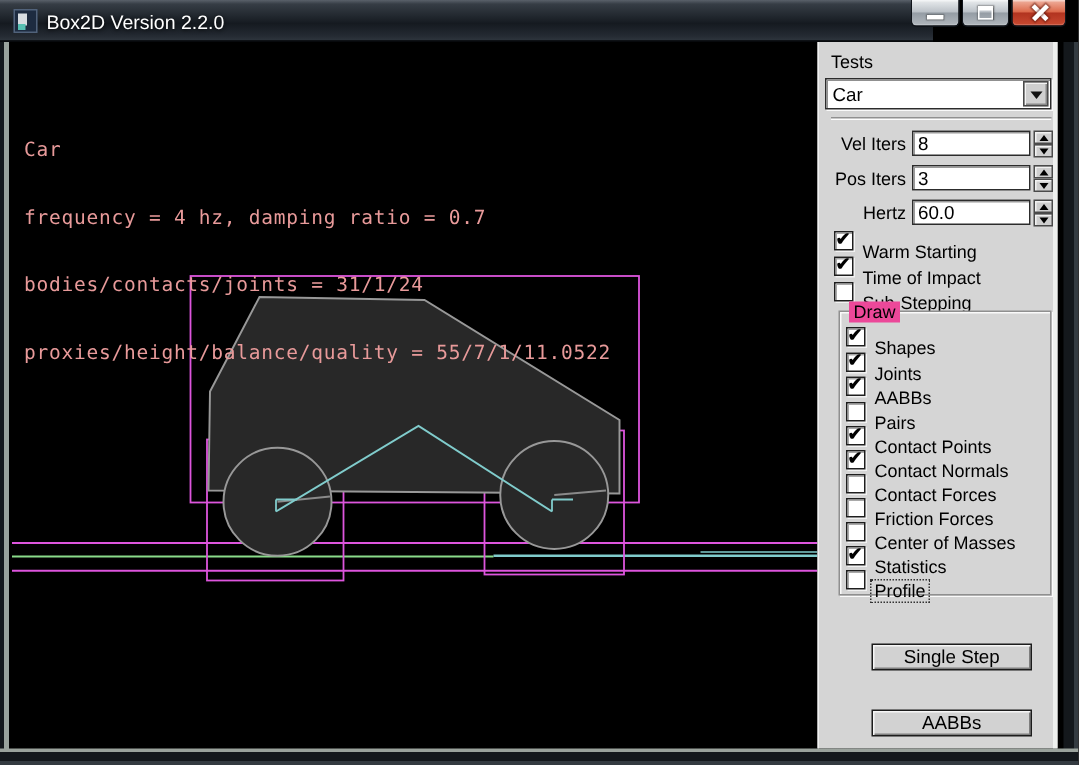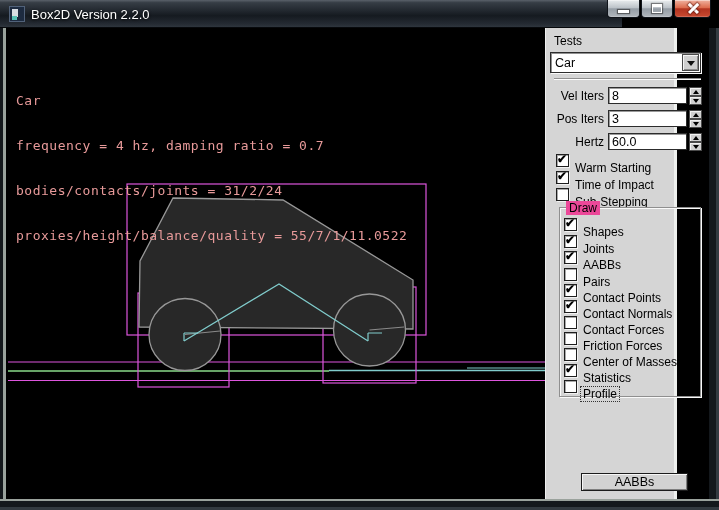--- a/index.html
+++ b/index.html
@@ -39,21 +39,21 @@
     background:linear-gradient(180deg,#9aa29c 0 2px,#14181c 2px 8px,#333a40 8px 11px);}
 
   
   .canvas{position:absolute;left:6px;top:28px;width:539px;height:471px;background:#000;}
   .stats{position:absolute;left:10px;top:35px;
     font-family:"DejaVu Sans Mono",monospace;font-size:13px;letter-spacing:.5px;
     line-height:15px;color:#e89a9a;white-space:pre;}
   .scene{position:absolute;left:0;top:0;}
 
   
-  .panel{position:absolute;left:545px;top:28px;width:132px;height:471px;background:#d5d5d5;
+  .panel{position:absolute;left:545px;top:28px;width:160px;height:471px;background:#d5d5d5;
     border-left:1px solid #efefef;border-right:3px solid #eef0ee;
     font-size:12px;color:#000;}
   .plabel{position:absolute;white-space:nowrap;}
   .combo{position:absolute;left:4px;top:24px;width:151px;height:21px;background:#fff;
     border:1px solid #2c2c2c;box-shadow:inset 1px 1px 0 #909090, 1px 1px 0 #fafafa;}
   .combo-text{position:absolute;left:4px;top:3px;font-size:12.5px;}
   .combo-btn{position:absolute;right:1px;top:1px;width:17px;height:17px;background:#cfcfcf;
     border:1px solid #4a4a4a;box-shadow:inset 1px 1px 0 #f4f4f4, inset -1px -1px 0 #8a8a8a;}
   .tri-down{position:absolute;left:4px;top:6px;width:0;height:0;
     border-left:4px solid transparent;border-right:4px solid transparent;border-top:5px solid #111;}
@@ -135,21 +135,21 @@
       <line x1="369.5" y1="330" x2="404" y2="327" stroke="#8a8a8a" stroke-width="1.2"></line>
 
       <polyline points="184,341 279,284 368,341" fill="none" stroke="#80cccc" stroke-width="1.3"></polyline>
       <path d="M184,333 h14 M184,333 v8" fill="none" stroke="#80cccc" stroke-width="1.2"></path>
       <path d="M368,333 h14 M368,333 v8" fill="none" stroke="#80cccc" stroke-width="1.2"></path>
     </svg>
 
     <div class="stats">
       <div>Car</div>
       <div>frequency = 4 hz, damping ratio = 0.7</div>
-      <div>bodies/contacts/joints = 31/2/24</div>
+      <div>bodies/contacts/joints = 31/1/24</div>
       <div>proxies/height/balance/quality = 55/7/1/11.0522</div>
     </div>
   </div>
 
   <div class="panel">
 
     <div class="plabel" style="left:8px;top:6px;">Tests</div>
 
     <div class="combo">
       <span class="combo-text">Car</span>
@@ -263,19 +263,20 @@
       <span class="cb checked">
           <span class="mark">✔</span>
         </span>
       <span class="chk-lbl">Statistics</span>
     </div>
     <div class="chk-row" style="left:18px;top:352px;">
       <span class="cb"></span>
       <span class="chk-lbl focus">Profile</span>
     </div>
 
+    <div class="pbtn" style="top:401px;">Single Step</div>
     <div class="pbtn" style="top:445px;">AABBs</div>
   </div>
 
   <div class="brd-left"></div>
   <div class="brd-right"></div>
   <div class="brd-bottom"></div>
 </div>
 
 </body></html>

